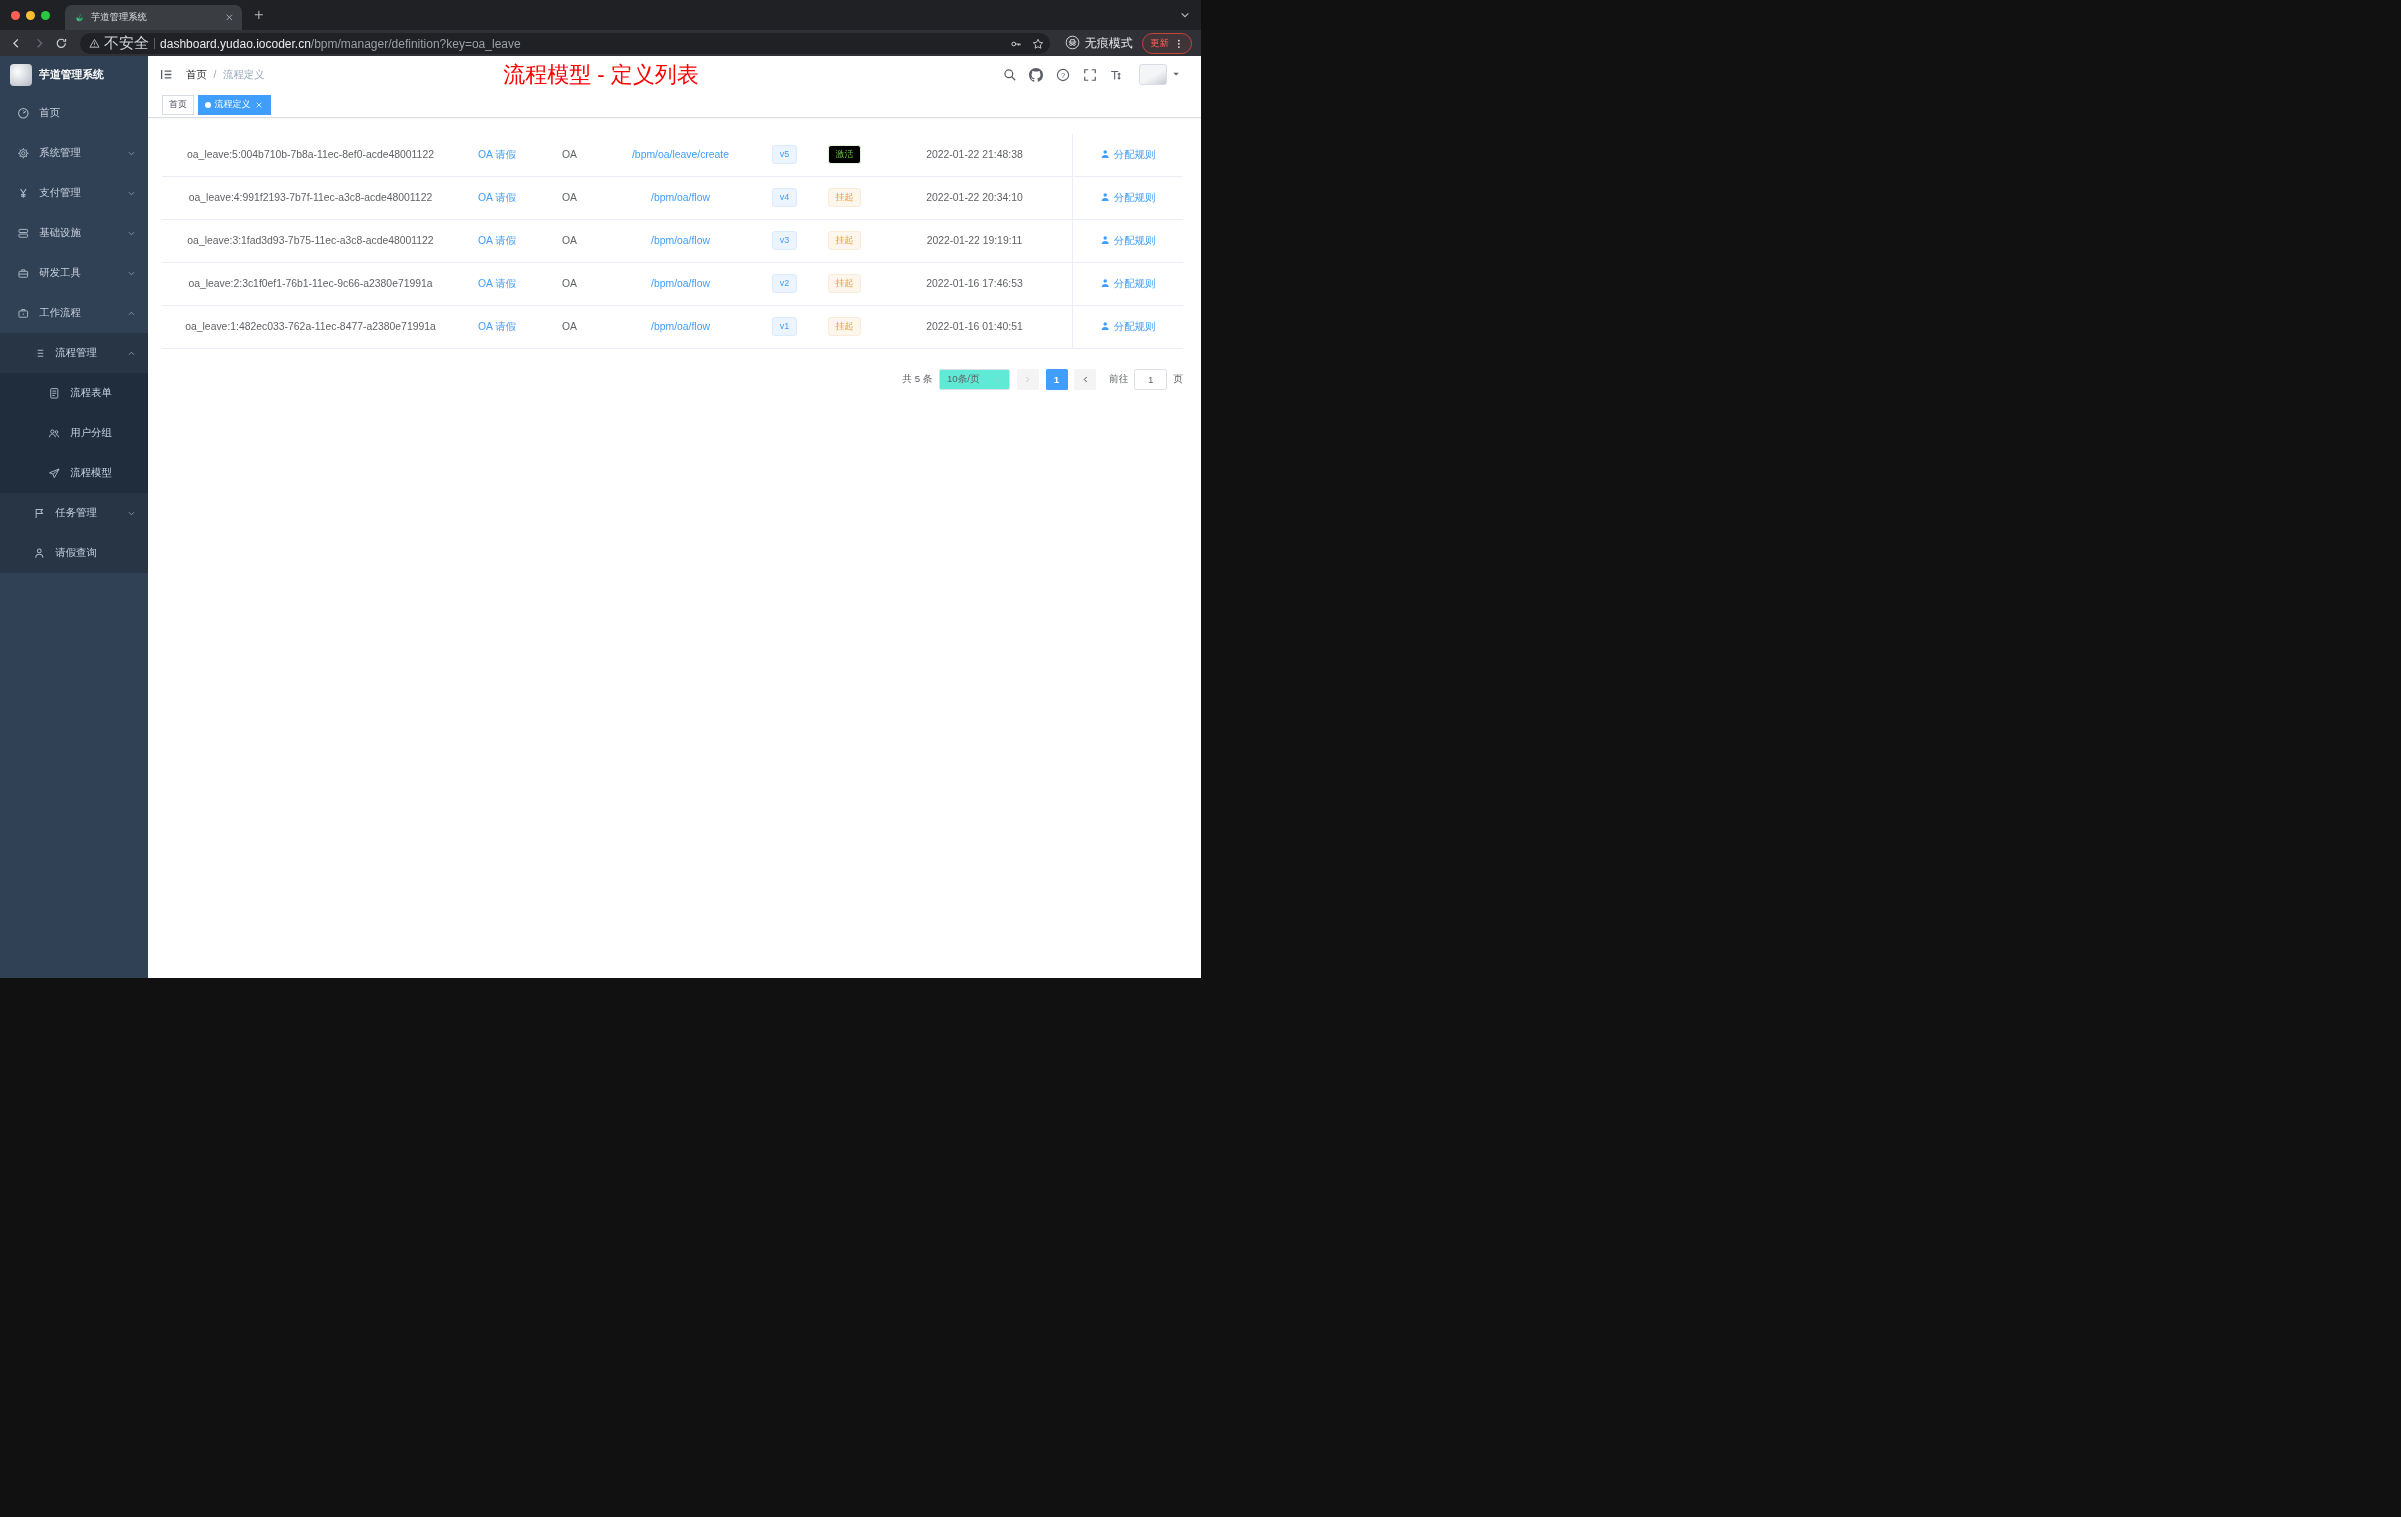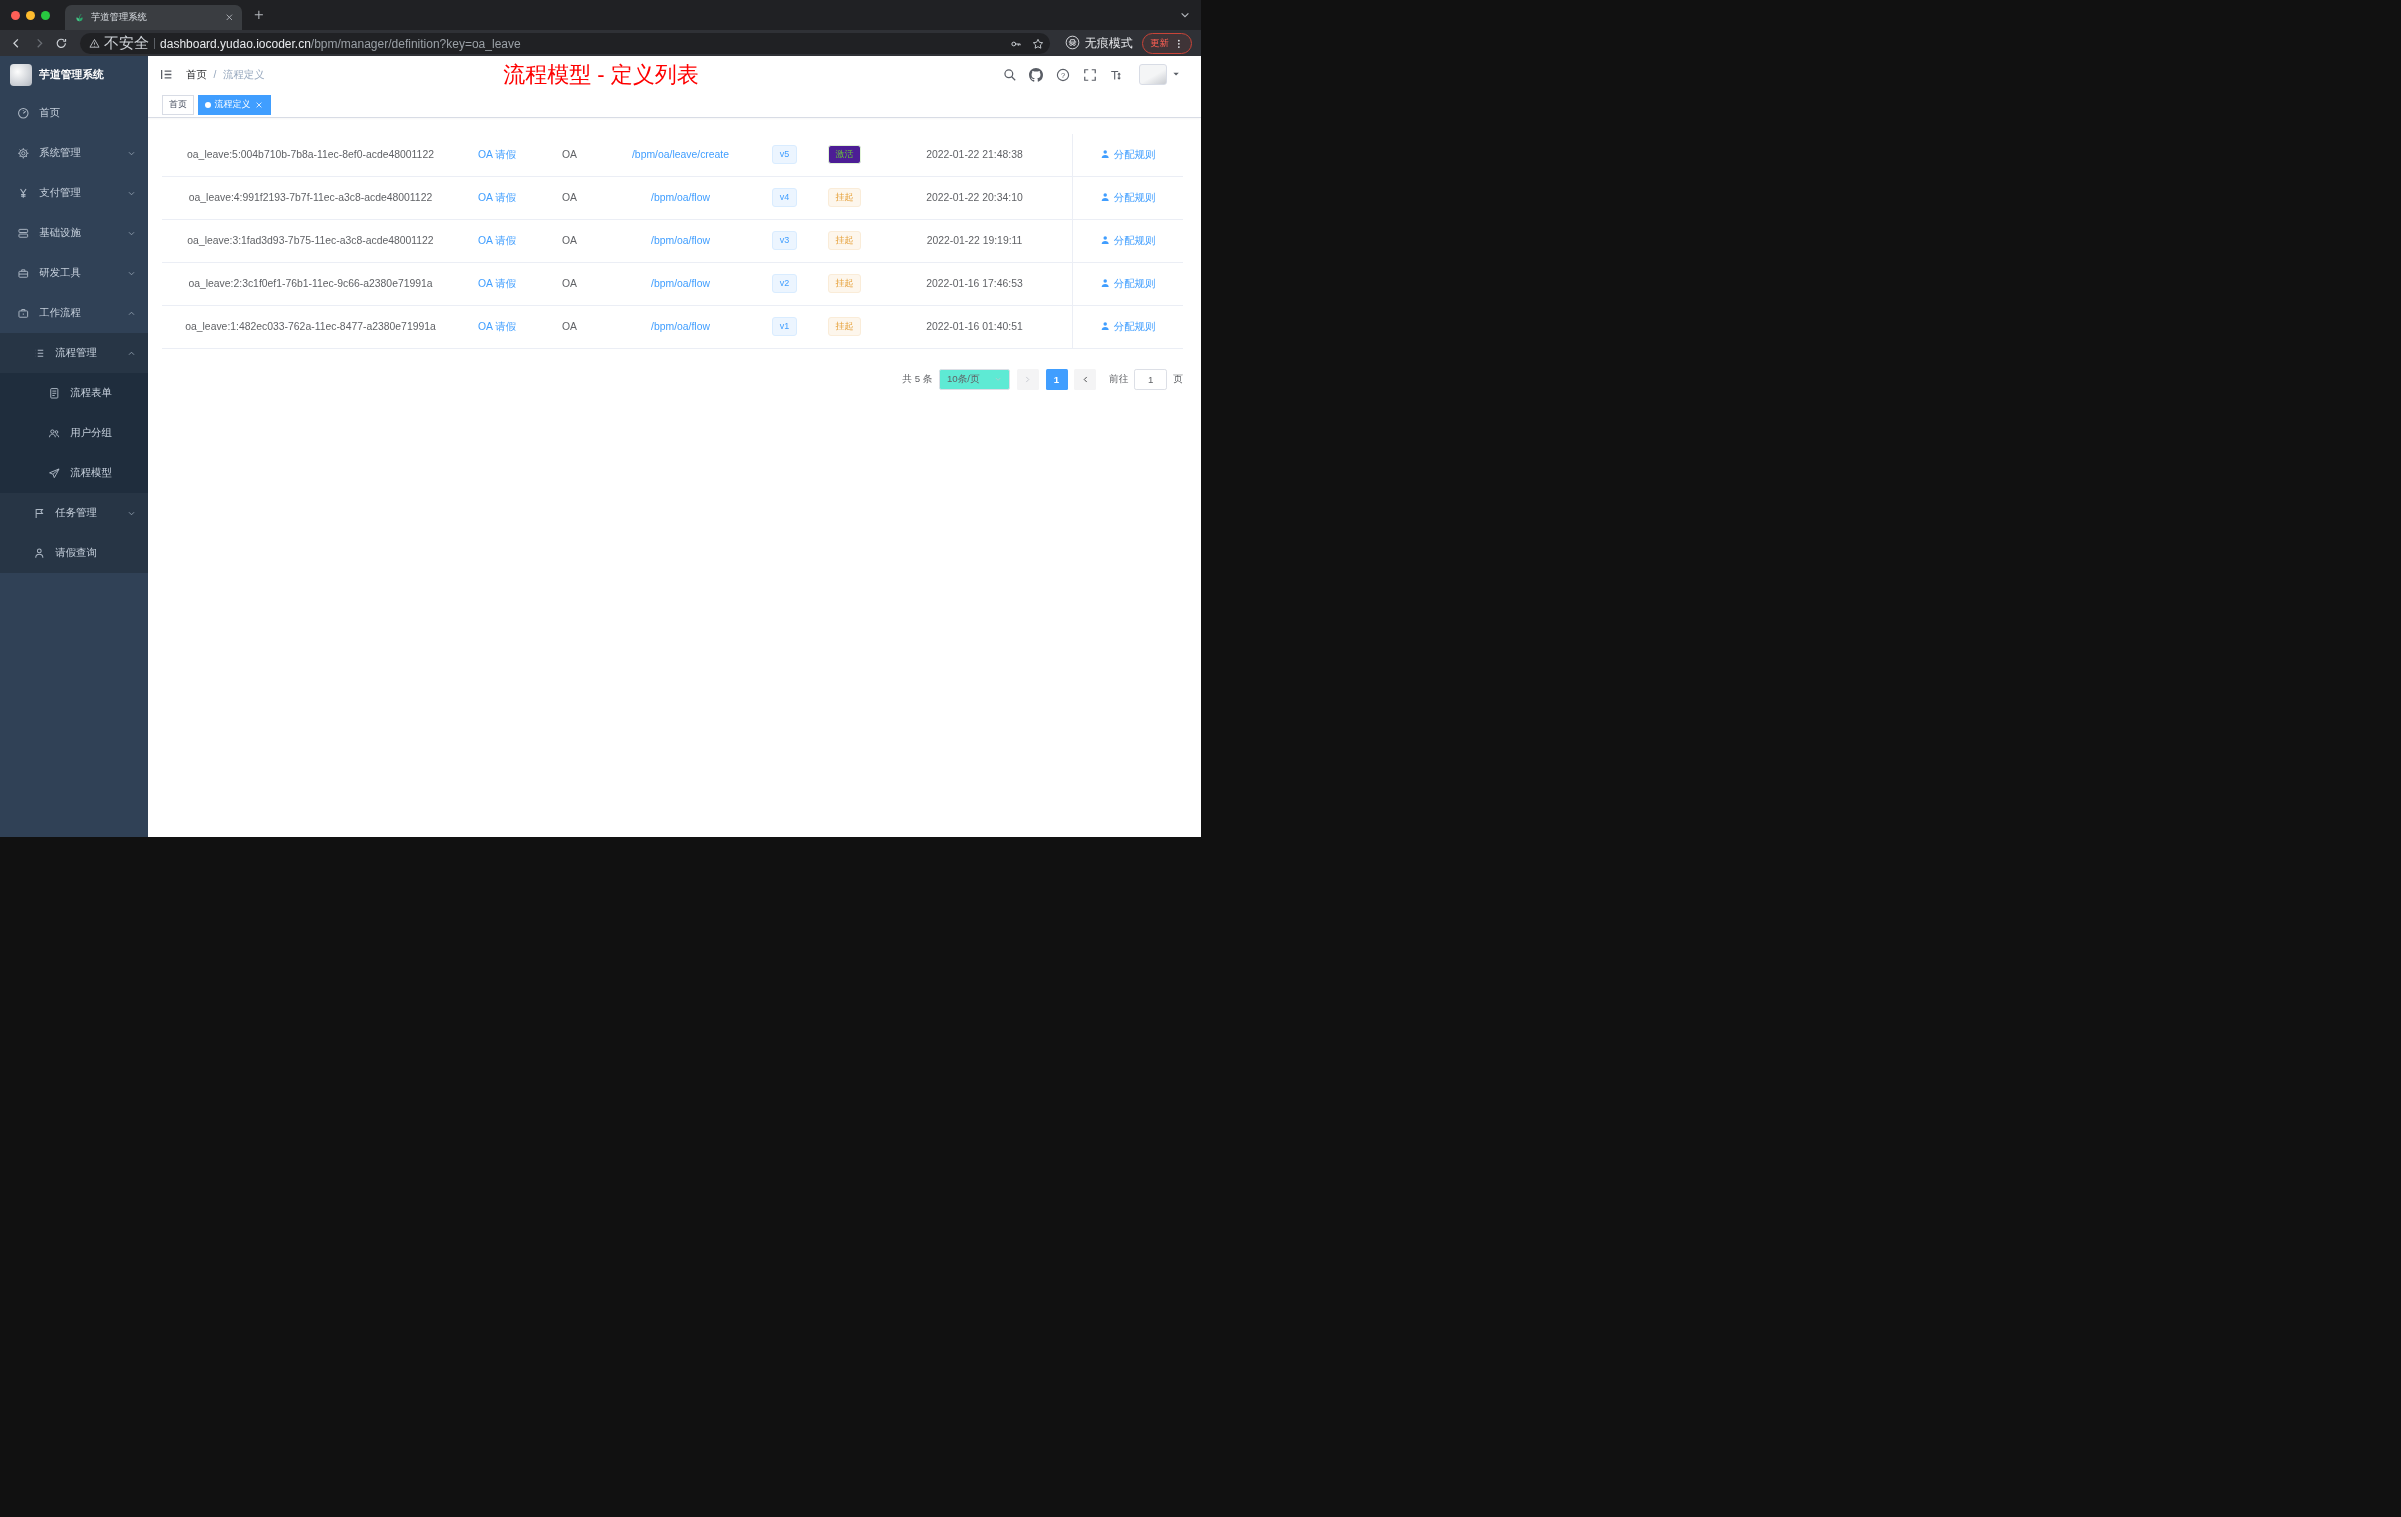--- a/index.html
+++ b/index.html
@@ -1,16 +1,16 @@
 <!DOCTYPE html>
 <html style="font-size:12px"><head>
 <meta charset="utf-8">
 <style>
   html,body{margin:0;padding:0;background:#111;font-family:"Liberation Sans","DejaVu Sans",sans-serif;}
-  .page{position:relative;width:1201px;height:837px;background:#fff;overflow:hidden;}
+  .page{position:relative;width:1201px;height:978px;background:#fff;overflow:hidden;}
   .i{display:inline-flex;align-items:center;justify-content:center;flex:none;}
   .i svg{width:100%;height:100%;display:block;}
 
   
   .tabstrip{position:absolute;top:0;left:0;width:100%;height:30px;background:#202124;display:flex;align-items:flex-end;box-sizing:border-box;}
   .traffic{align-self:center;display:flex;gap:6px;padding:0 9px 0 11px;}
   .tl{width:9px;height:9px;border-radius:50%;}
   .tl.red{background:#ff5f57}.tl.yellow{background:#febc2e}.tl.green{background:#28c840}
   .tab{height:25px;width:177px;margin-left:6px;background:#3a3d41;border-radius:6.7px 6.7px 0 0;display:flex;align-items:center;padding:0 6px 0 9px;gap:6px;box-sizing:border-box;}
   .favicon{width:11px;height:11px;}
@@ -76,21 +76,21 @@
 
   .content{padding:15.6px 18px 0 14px;}
   .grid-table{width:1021px;font-size:10.4px;}
   .tr{display:grid;grid-template-columns:297px 76px 69px 153px 55px 65px 195px 110px;border-bottom:0.7px solid #ebeef5;}
   .th{background:#f8f8f9;color:#515a6e;font-weight:700;height:28px;display:flex;align-items:center;justify-content:center;}
   .td{height:42px;display:flex;align-items:center;justify-content:center;color:#606266;text-align:center;}
   .th:last-child,.td:last-child{border-left:0.7px solid #ebeef5;}
   .link{color:#409eff;cursor:pointer;}
   .v-badge{background:#ecf5ff;border:0.7px solid #d9ecff;color:#409eff;font-size:9px;line-height:1;padding:3.7px 6.7px;border-radius:3px;}
   .s-badge{font-size:9px;line-height:1;padding:3.7px 6.7px;border-radius:3px;}
-  .s-success{background:#4c1d95;border:0.7px solid #e1f3d8;color:#67c23a;}
+  .s-success{background:#000000;border:0.7px solid #e1f3d8;color:#67c23a;}
   .s-warning{background:#fdf6ec;border:0.7px solid #faecd8;color:#e6a23c;}
   .action-link{display:flex;align-items:center;gap:3.7px;color:#409eff;cursor:pointer;}
   .action-link .ai{width:10.4px;height:10.4px;}
 
   .pagination{width:1021px;display:flex;align-items:center;justify-content:flex-end;gap:6.7px;margin-top:20px;font-size:9.7px;color:#606266;}
   .pg-size{width:71px;height:21px;box-sizing:border-box;border:0.7px solid #dcdfe6;border-radius:2.2px;background:#5eead4;display:flex;align-items:center;justify-content:space-between;padding:0 6.7px;cursor:pointer;}
   .pg-size .i{width:8.2px;height:8.2px;color:#c0c4cc;}
   .pg-btn{min-width:22px;height:21px;border:0;border-radius:1.5px;background:#f4f4f5;color:#303133;font-size:9.7px;display:flex;align-items:center;justify-content:center;cursor:pointer;font-family:inherit;}
   .pg-btn .i{width:9px;height:9px;}
   .pg-prev{color:#c0c4cc;}

